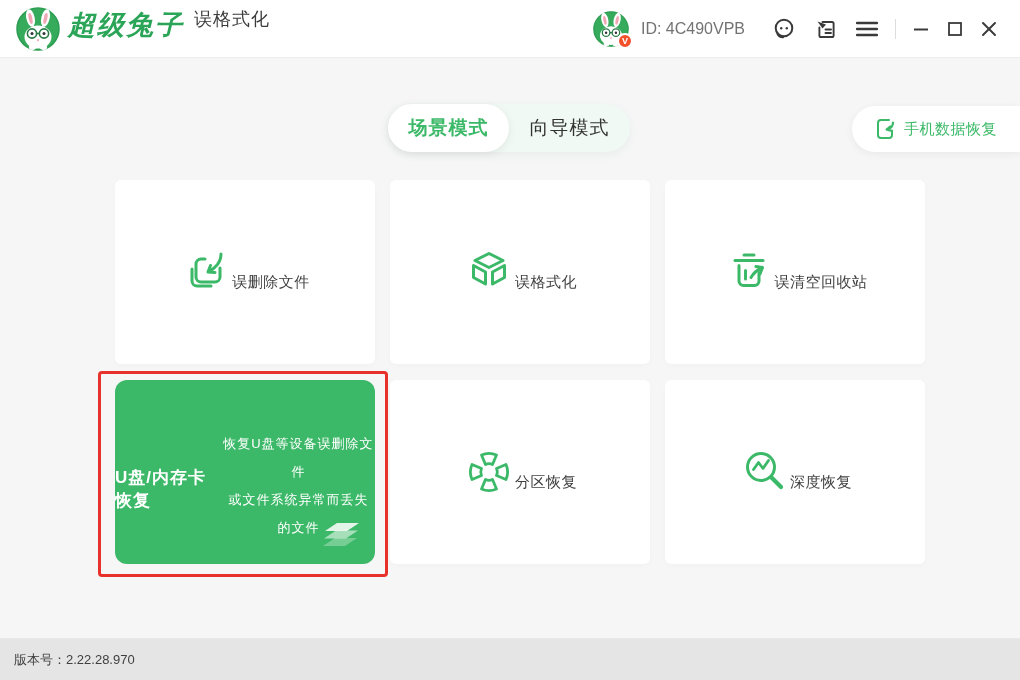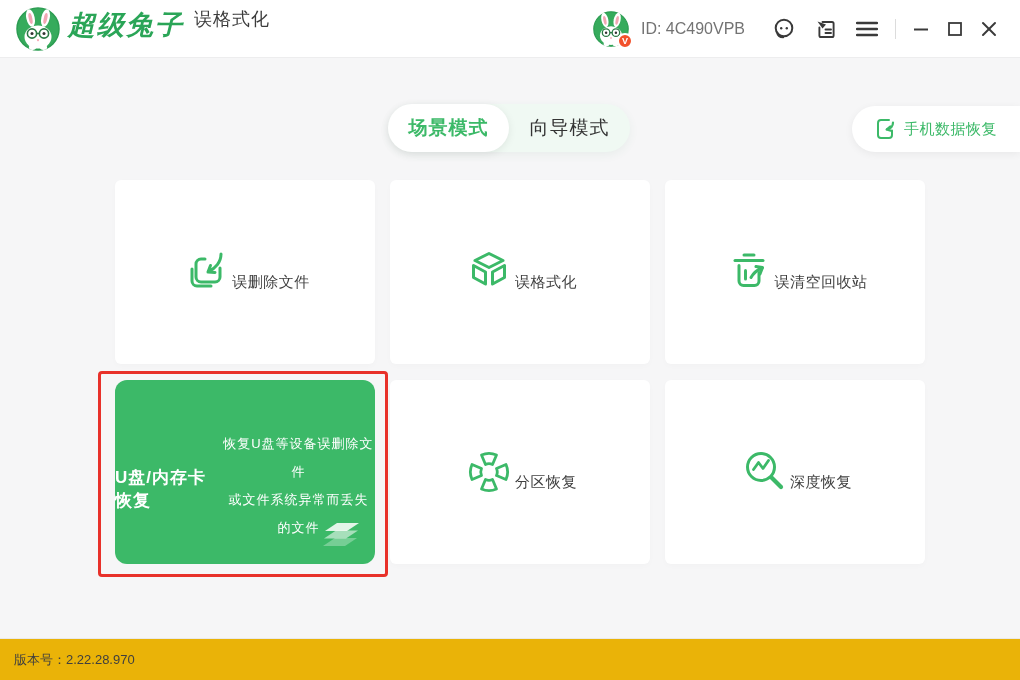--- a/index.html
+++ b/index.html
@@ -93,21 +93,21 @@
   .layers { position:absolute; right:14px; bottom:14px; width:38px; height:27px; }
 
   .highlight-box {
     position:absolute; left:98px; top:371px; width:290px; height:206px;
     border:3px solid #e8312a; border-radius:4px; pointer-events:none;
   }
 
   
   footer {
     position:absolute; left:0; top:638px; width:1020px; height:42px;
-    background:#eab308; border-top:1px solid #e9e9ea;
+    background:#e5e5e5; border-top:1px solid #e9e9ea;
     display:flex; align-items:center;
   }
   footer span { margin-left:14px; font-size:13px; color:#3f3f3f; }
 
   svg { display:block; }
 </style>
 </head>
 <body>
 
 <div class="window">

